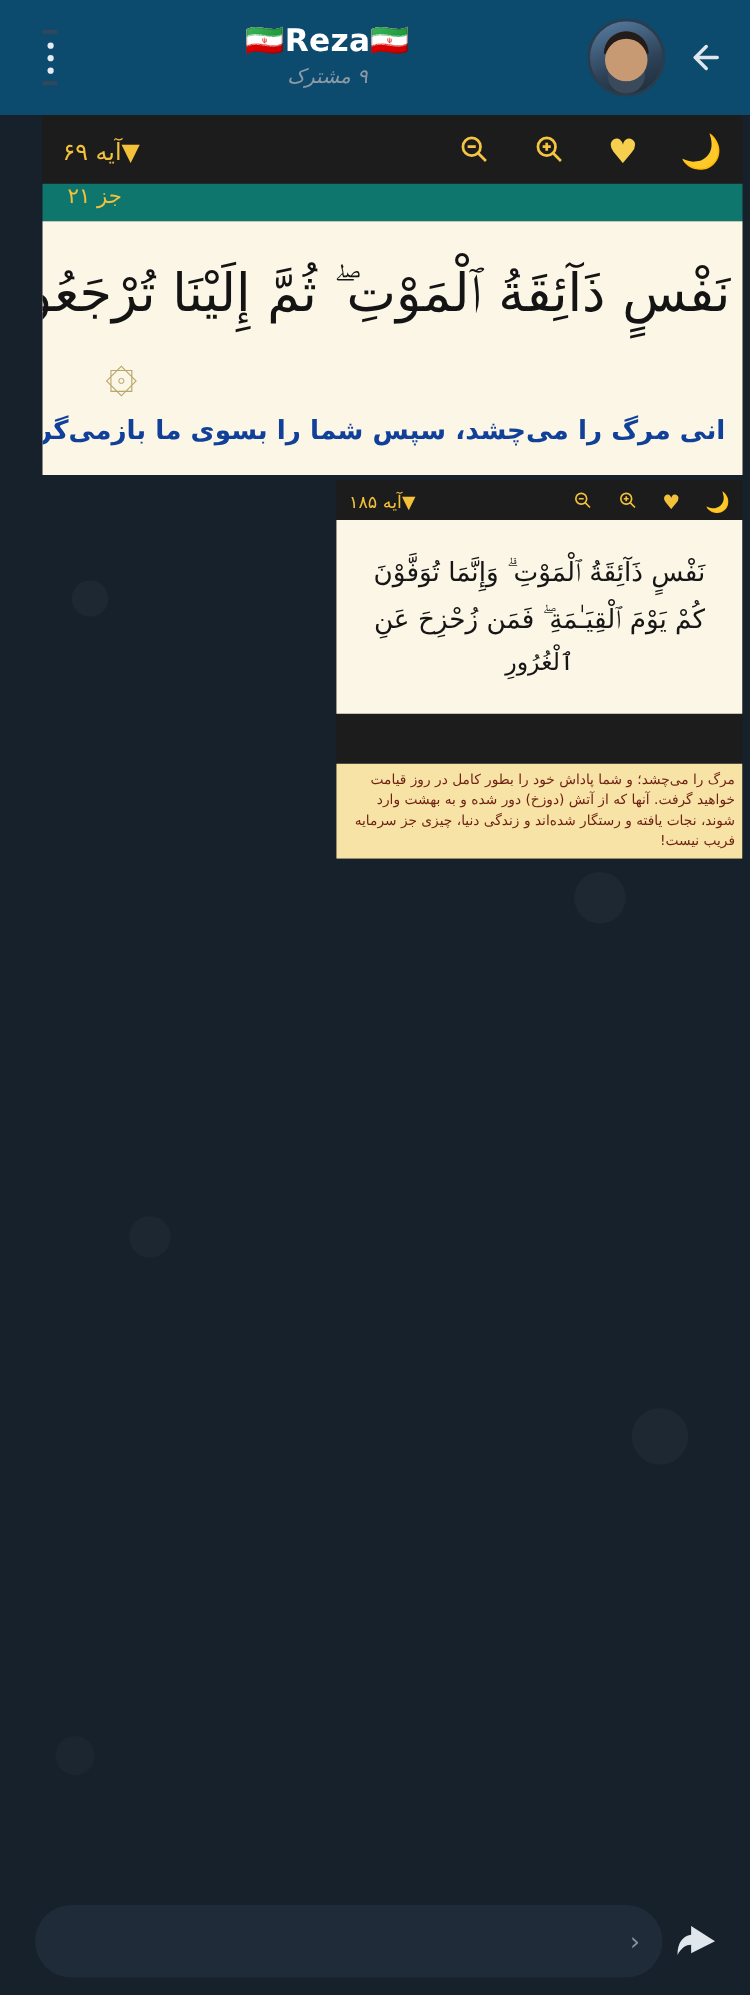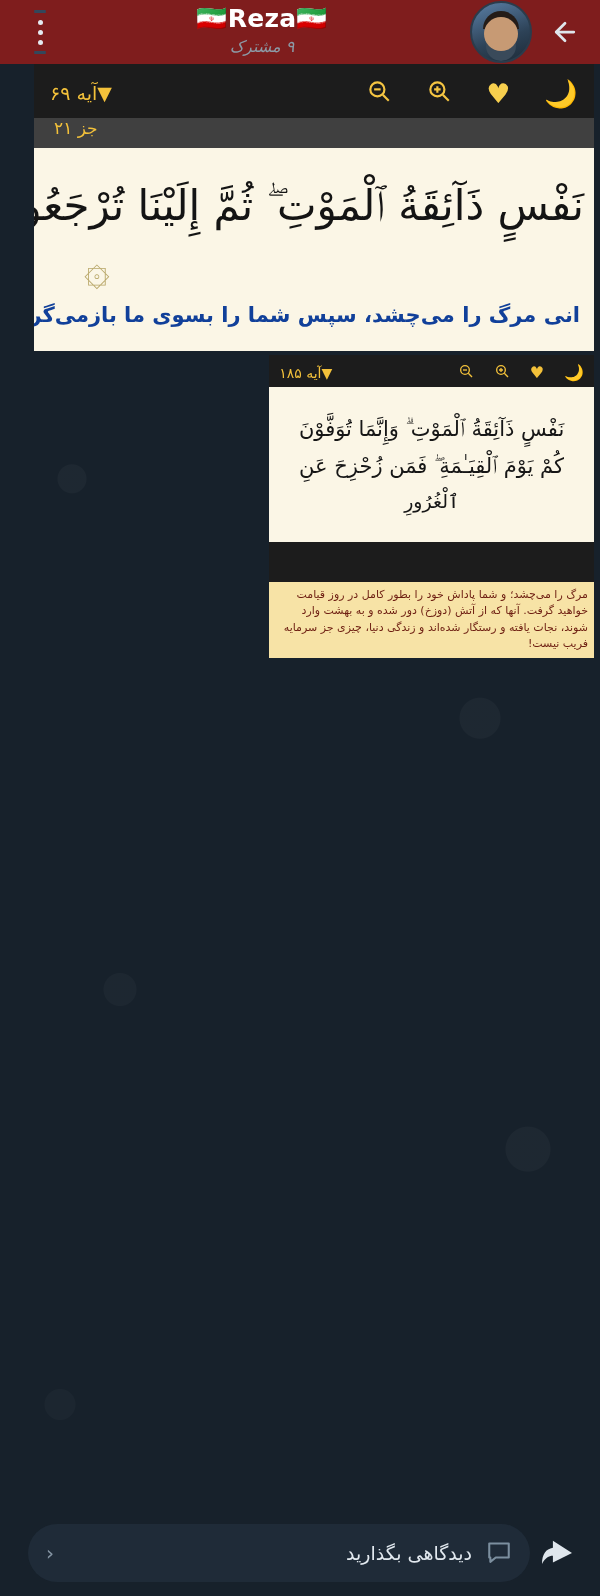--- a/index.html
+++ b/index.html
@@ -28,22 +28,22 @@
       radial-gradient(circle at 20% 62%, rgba(255,255,255,0.028) 0 16px, transparent 17px),
       radial-gradient(circle at 88% 72%, rgba(255,255,255,0.03) 0 22px, transparent 23px),
       radial-gradient(circle at 10% 88%, rgba(255,255,255,0.025) 0 15px, transparent 16px),
       #17212b;
     pointer-events: none;
   }
 
   
   .header {
     position: relative;
-    height: 64px;
-    background: #7f1d1d;
+    height: 92px;
+    background: #0c4a6e;
     display: flex;
     align-items: center;
     padding: 0 12px;
     z-index: 5;
   }
   .back-btn {
     width: 46px; height: 46px;
     display: flex; align-items: center; justify-content: center;
     color: #dfe6ec;
     flex: 0 0 auto;
@@ -142,21 +142,21 @@
   .qt-icon { font-size: 27px; line-height: 1; color: #f5c542; }
   .qt-icon.heart { color: #f7cf4e; }
   .qt-ayah {
     color: #f3c13a;
     font-size: 19px;
     display: flex;
     align-items: center;
     gap: 6px;
   }
   .juz-line {
-    background: #404040;
+    background: #0f766e;
     color: #f3c13a;
     text-align: left;
     font-size: 17px;
     padding: 0 20px 10px 20px;
   }
   .ayah-card {
     background: #fbf6e6;
     padding: 26px 10px 14px 10px;
     text-align: center;
     overflow: hidden;
@@ -484,24 +484,16 @@
     </div>
   </div>
 
   <div class="footer">
     <div class="share-btn">
       <svg viewBox="0 0 24 22" fill="currentColor">
         <path d="M23 11L9 2v5.2C3.8 8.1 1 12 1 19c2.4-4.3 5-5.9 8-5.9V18l14-7z"></path>
       </svg>
     </div>
     <div class="comment-bar">
-      <div class="cb-right">
-        <span class="bubble-ic">
-          <svg width="26" height="24" viewBox="0 0 24 22" fill="none" stroke="currentColor" stroke-width="1.9" stroke-linejoin="round">
-              <path d="M3 4h18v13H9l-5 4v-4H3z"></path>
-            </svg>
-        </span>
-        <span class="cb-label">دیدگاهی بگذارید</span>
-      </div>
       <span class="chev">‹</span>
     </div>
   </div>
 </div>
 
 </body></html>

